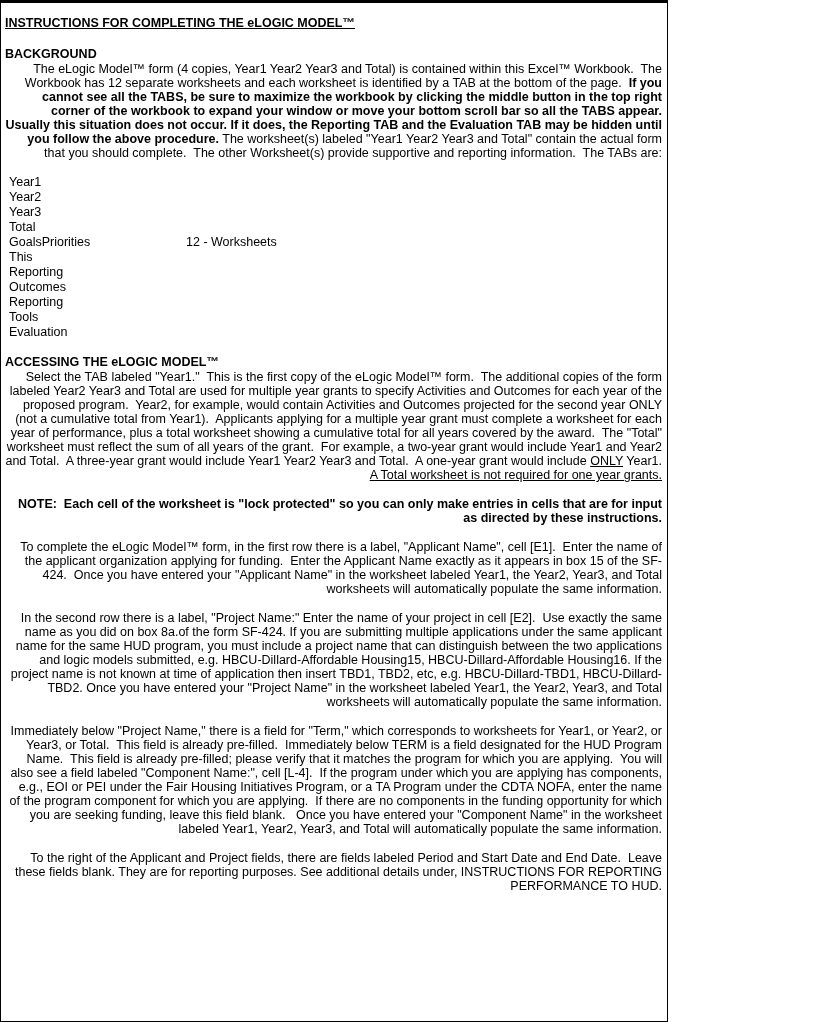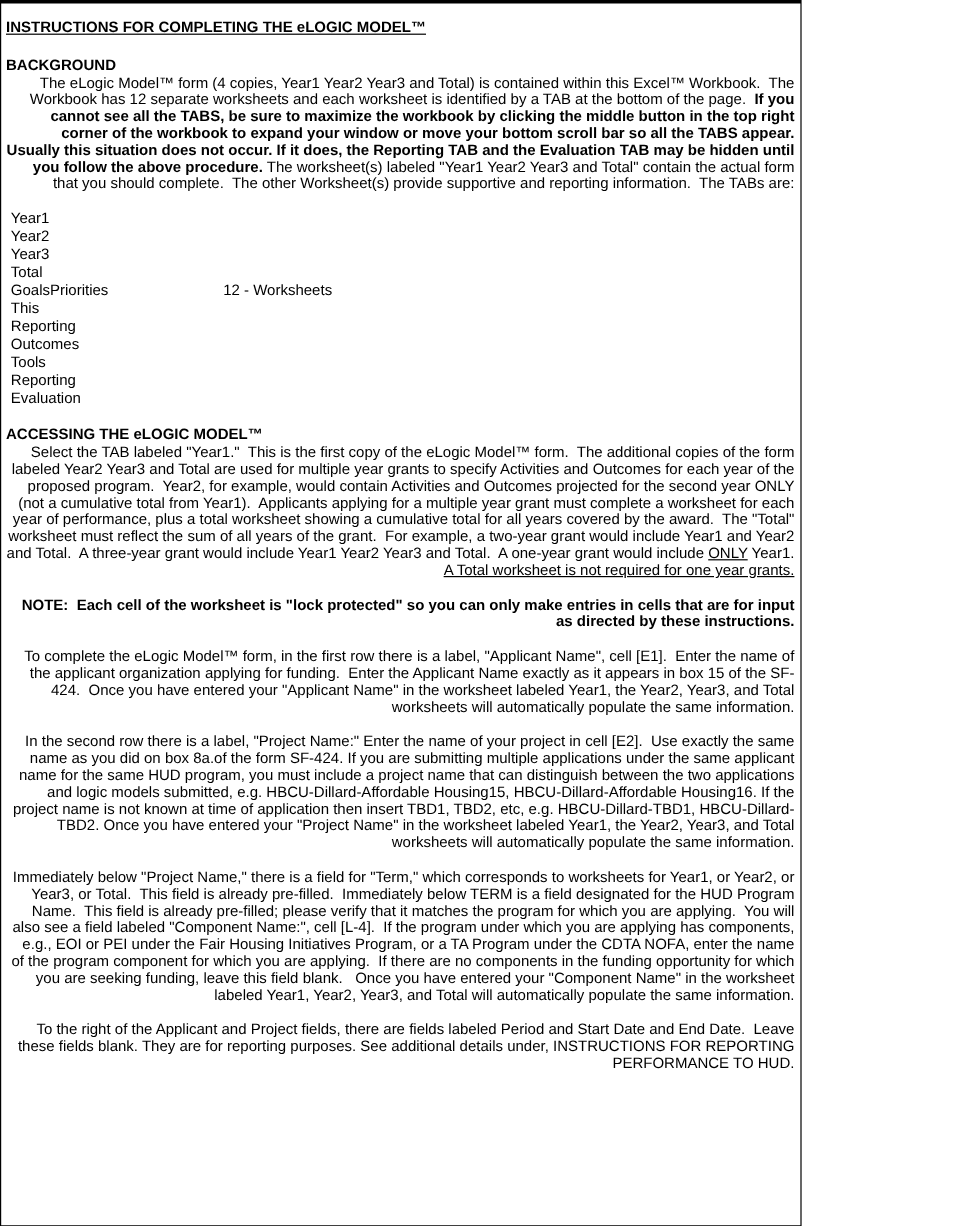--- a/index.html
+++ b/index.html
@@ -69,22 +69,22 @@
 
   <div class="tab-list">
       <div class="tab-row"><span class="tab-label">Year1</span></div>
       <div class="tab-row"><span class="tab-label">Year2</span></div>
       <div class="tab-row"><span class="tab-label">Year3</span></div>
       <div class="tab-row"><span class="tab-label">Total</span></div>
       <div class="tab-row"><span class="tab-label">GoalsPriorities</span><span class="tab-note">12 - Worksheets</span></div>
       <div class="tab-row"><span class="tab-label">This</span></div>
       <div class="tab-row"><span class="tab-label">Reporting</span></div>
       <div class="tab-row"><span class="tab-label">Outcomes</span></div>
+      <div class="tab-row"><span class="tab-label">Reporting</span></div>
       <div class="tab-row"><span class="tab-label">Tools</span></div>
-      <div class="tab-row"><span class="tab-label">Reporting</span></div>
       <div class="tab-row"><span class="tab-label">Evaluation</span></div>
     </div>
 
   <div class="heading">ACCESSING THE eLOGIC MODEL™</div>
 
   <div class="para"><span>Select the TAB labeled "Year1."  This is the first copy of the eLogic Model™ form.  The additional copies of the form labeled Year2 Year3 and Total are used for multiple year grants to specify Activities and Outcomes for each year of the proposed program.  Year2, for example, would contain Activities and Outcomes projected for the second year ONLY (not a cumulative total from Year1).  Applicants applying for a multiple year grant must complete a worksheet for each year of performance, plus a total worksheet showing a cumulative total for all years covered by the award.  The "Total" worksheet must reflect the sum of all years of the grant.  For example, a two-year grant would include Year1 and Year2 and Total.  A three-year grant would include Year1 Year2 Year3 and Total.  A one-year grant would include </span><span class="u">ONLY</span><span> Year1.  </span><span class="u">A Total worksheet is not required for one year grants.</span></div>
 
   <div class="para bold">NOTE:  Each cell of the worksheet is "lock protected" so you can only make entries in cells that are for input as directed by these instructions.</div>
 
   <div class="para">To complete the eLogic Model™ form, in the first row there is a label, "Applicant Name", cell [E1].  Enter the name of the applicant organization applying for funding.  Enter the Applicant Name exactly as it appears in box 15 of the SF-424.  Once you have entered your "Applicant Name" in the worksheet labeled Year1, the Year2, Year3, and Total worksheets will automatically populate the same information.</div>

